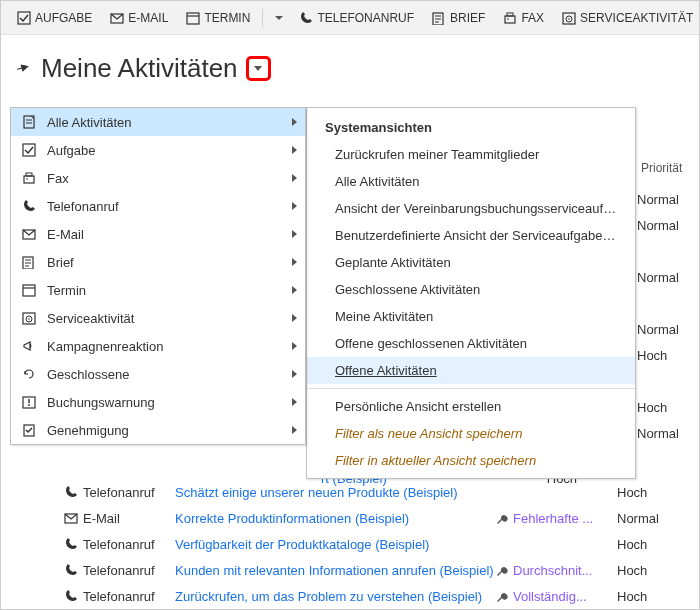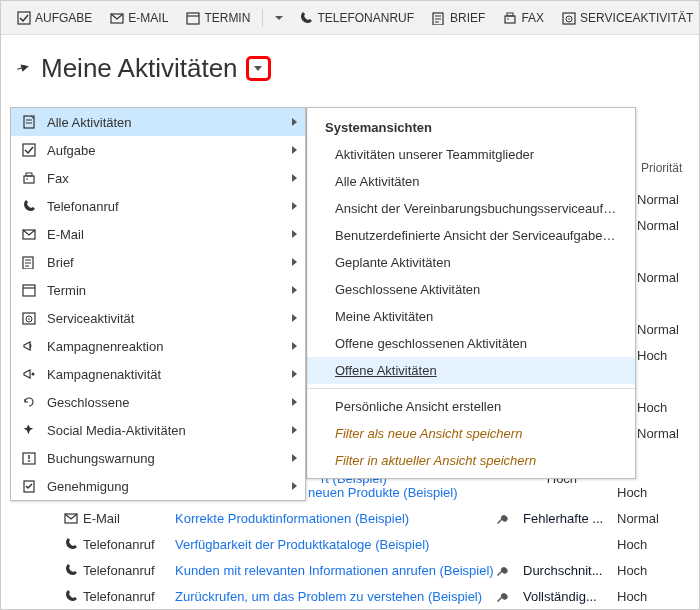--- a/index.html
+++ b/index.html
@@ -165,21 +165,21 @@
   }
   .row {
     display: flex;
     align-items: center;
     height: 26px;
     padding-left: 58px;
   }
   .row-icon { width: 24px; display:flex; align-items:center; justify-content:center; }
   .row-type { width: 92px; color: #333; }
   .row-subject { width: 322px; color: #1a73e8; overflow:hidden; text-overflow:ellipsis; white-space:nowrap; cursor:pointer; }
-  .row-reg-col { width: 120px; display:flex; align-items:flex-start; gap:12px; color:#0f172a; overflow:hidden; white-space:nowrap; cursor:pointer; }
+  .row-reg-col { width: 120px; display:flex; align-items:flex-start; gap:2px; color:#8b5cf6; overflow:hidden; white-space:nowrap; cursor:pointer; }
   .row-reg-col.empty { cursor:default; }
   .row-prio { width: 60px; color:#333; }
 
   
   .bg-rows {
     position: absolute;
     top: 185px;
     left: 636px;
     right: 0;
   }
@@ -449,42 +449,24 @@
         <svg width="14" height="14">
           <use href="#i-megaphone"></use>
         </svg>
       </span>
     <span class="tmi-text">Kampagnenreaktion</span>
     <span class="tmi-arrow"></span>
   </div>
   <div class="type-menu-item">
     <span class="tmi-icon">
         <svg width="14" height="14">
-          <use href="#i-megaphone-dot"></use>
-        </svg>
-      </span>
-    <span class="tmi-text">Kampagnenaktivität</span>
-    <span class="tmi-arrow"></span>
-  </div>
-  <div class="type-menu-item">
-    <span class="tmi-icon">
-        <svg width="14" height="14">
           <use href="#i-recurrence"></use>
         </svg>
       </span>
     <span class="tmi-text">Geschlossene</span>
-    <span class="tmi-arrow"></span>
-  </div>
-  <div class="type-menu-item">
-    <span class="tmi-icon">
-        <svg width="14" height="14">
-          <use href="#i-pin"></use>
-        </svg>
-      </span>
-    <span class="tmi-text">Social Media-Aktivitäten</span>
     <span class="tmi-arrow"></span>
   </div>
   <div class="type-menu-item">
     <span class="tmi-icon">
         <svg width="14" height="14">
           <use href="#i-alert"></use>
         </svg>
       </span>
     <span class="tmi-text">Buchungswarnung</span>
     <span class="tmi-arrow"></span>
@@ -495,21 +477,21 @@
           <use href="#i-approval"></use>
         </svg>
       </span>
     <span class="tmi-text">Genehmigung</span>
     <span class="tmi-arrow"></span>
   </div>
 </div>
 
 <div class="views-menu">
   <div class="views-header">Systemansichten</div>
-  <div class="view-item">Aktivitäten unserer Teammitglieder</div>
+  <div class="view-item">Zurückrufen meiner Teammitglieder</div>
   <div class="view-item">Alle Aktivitäten</div>
   <div class="view-item">Ansicht der Vereinbarungsbuchungsserviceaufga...</div>
   <div class="view-item">Benutzerdefinierte Ansicht der Serviceaufgabe d...</div>
   <div class="view-item">Geplante Aktivitäten</div>
   <div class="view-item">Geschlossene Aktivitäten</div>
   <div class="view-item">Meine Aktivitäten</div>
   <div class="view-item">Offene geschlossenen Aktivitäten</div>
   <div class="view-item highlight">Offene Aktivitäten</div>
   <div class="view-sep"></div>
   <div class="view-item">Persönliche Ansicht erstellen</div>

